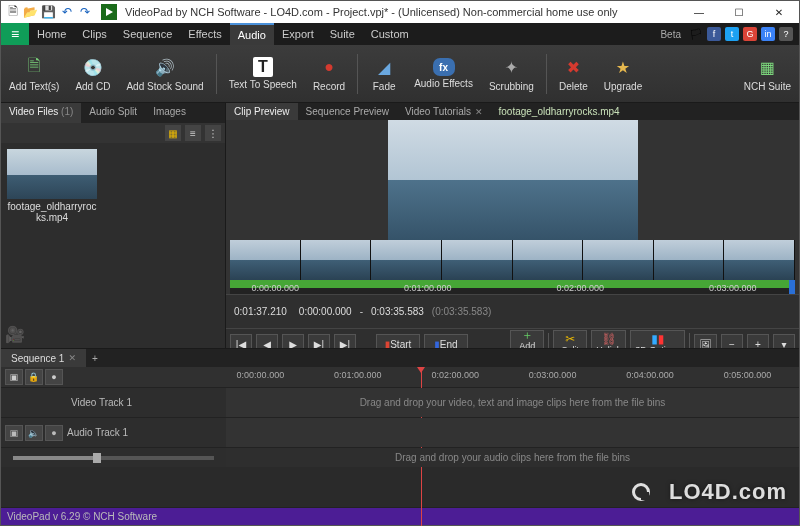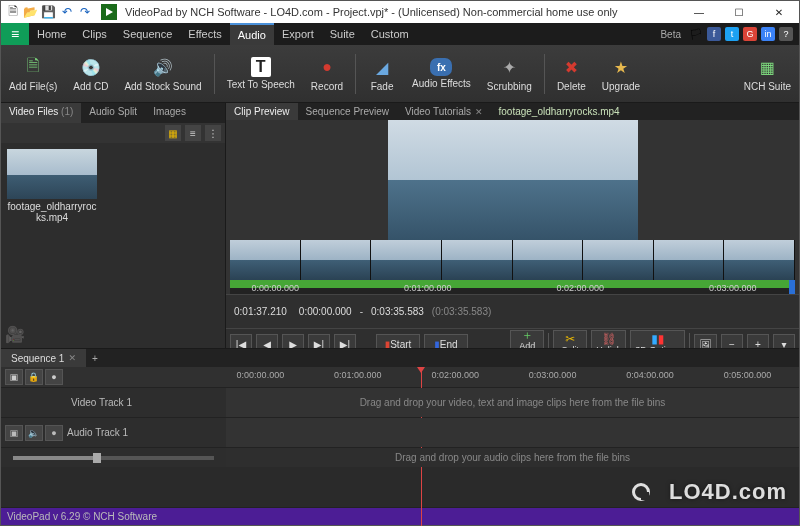--- a/index.html
+++ b/index.html
@@ -161,21 +161,21 @@
     <span class="social tw">t</span>
     <span class="social gp">G</span>
     <span class="social in">in</span>
     <span class="social help">?</span>
   </div>
 </div>
 
 <div class="ribbon">
   <div class="ribbtn">
         <span class="ricon" style="color:#7bd47b">🗎</span>
-        <span>Add File(s)</span>
+        <span>Add Text(s)</span>
       </div>
   <div class="ribbtn">
         <span class="ricon">💿</span>
         <span>Add CD</span>
       </div>
   <div class="ribbtn">
         <span class="ricon" style="color:#7bd47b">🔊</span>
         <span>Add Stock Sound</span>
       </div>
   <div class="ribsep"></div>

